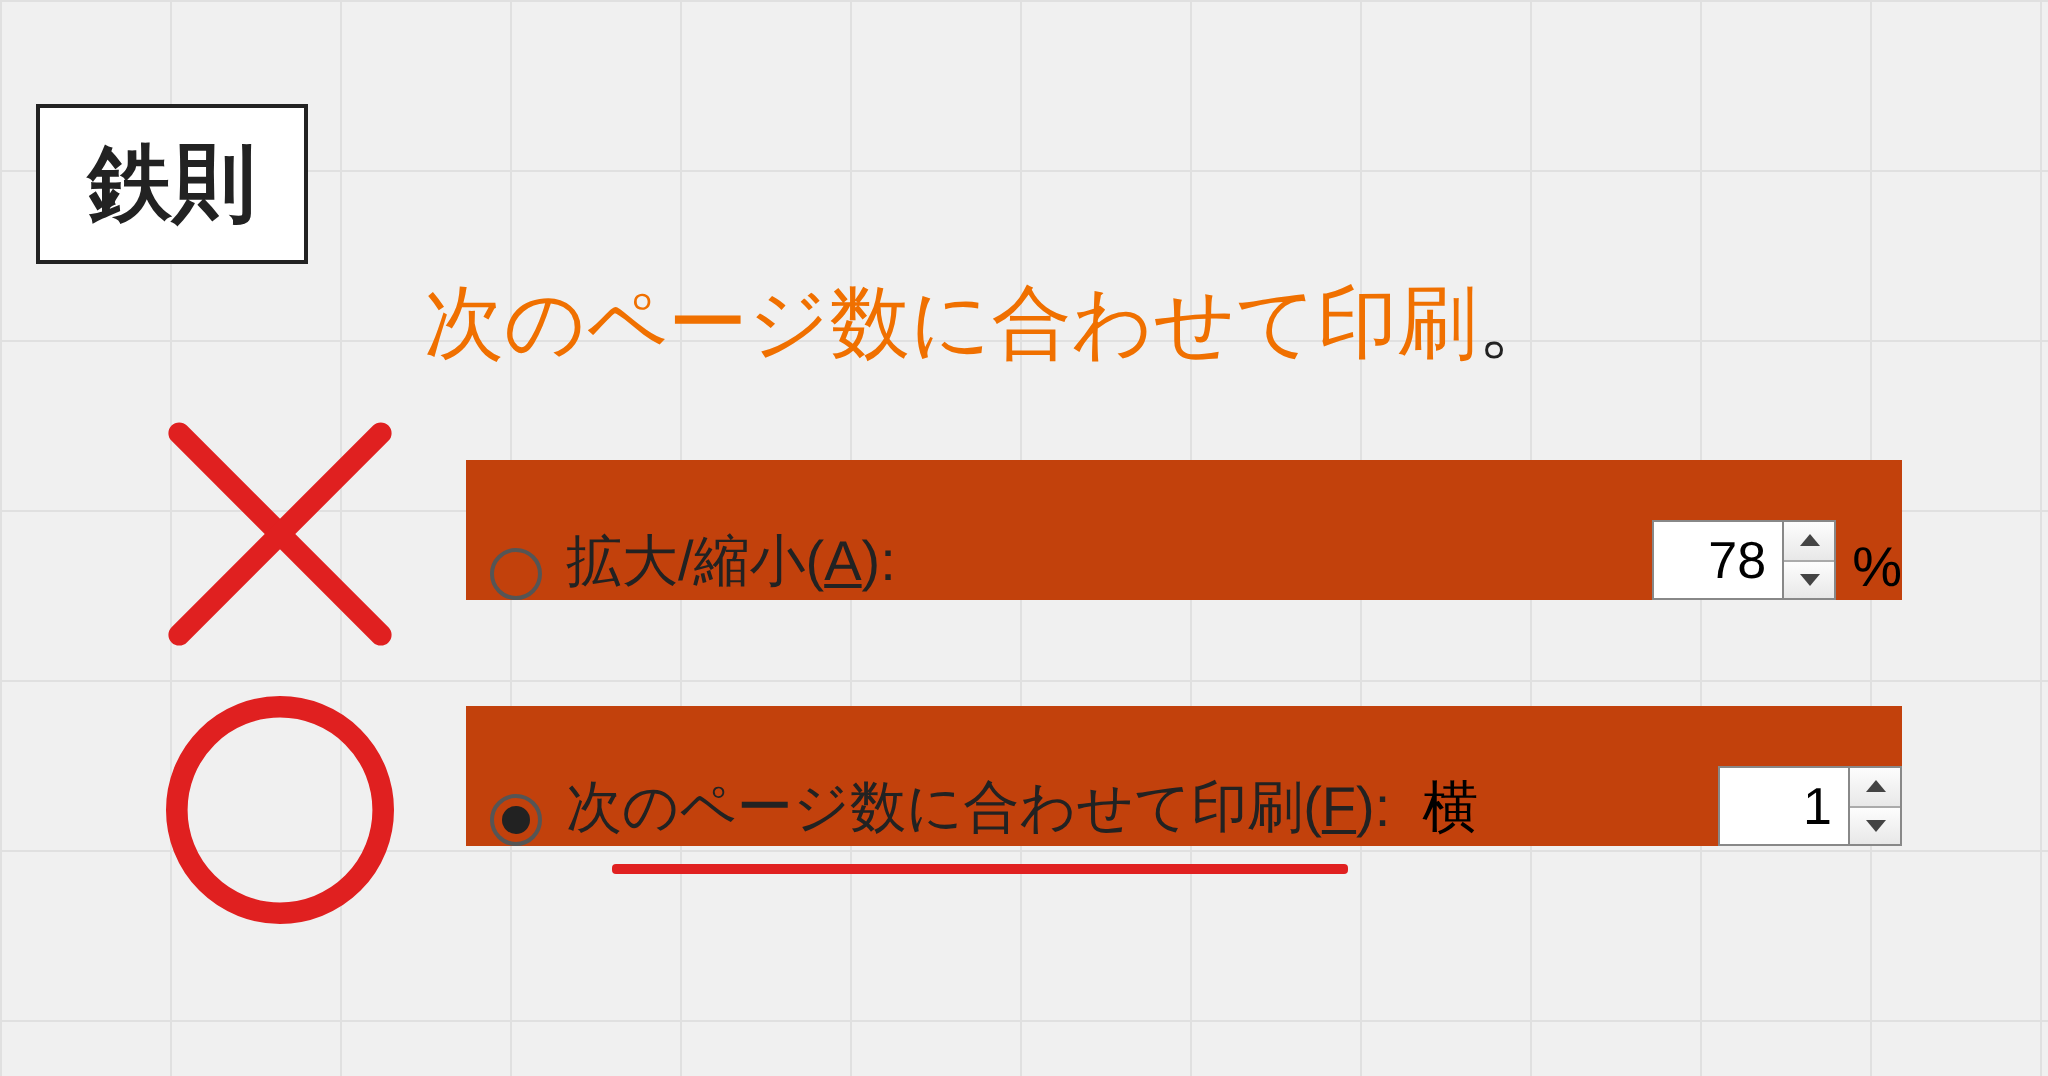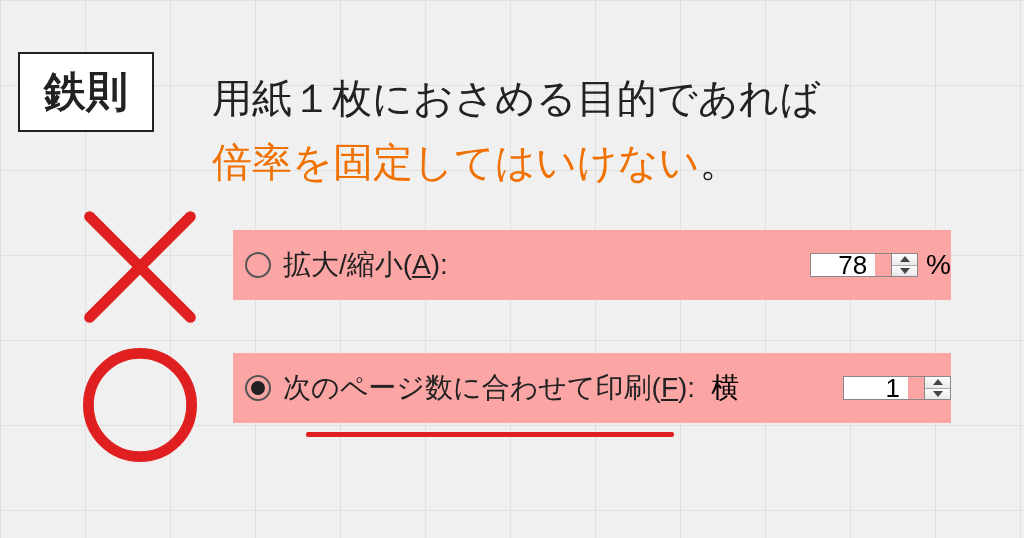--- a/index.html
+++ b/index.html
@@ -50,23 +50,23 @@
     .mark-o {
       position: absolute;
       top: 345px;
       left: 80px;
       width: 120px;
       height: 120px;
     }
 
     .option-row {
       position: absolute;
-      background: #fca5a5;
-      display: flex;
-      align-items: center;
+      background: #c2410c;
+      display: flex;
+      align-items: flex-end;
       height: 70px;
     }
     .row-1 {
       top: 230px;
       left: 233px;
       width: 718px;
       padding-left: 12px;
     }
     .row-2 {
       top: 353px;
@@ -99,23 +99,22 @@
     .opt-label {
       font-size: 28px;
       color: #222;
       white-space: nowrap;
     }
     .underline-char { text-decoration: underline; }
 
     .spinner {
       display: flex;
       align-items: stretch;
-      height: 24px;
+      height: 40px;
       border: 1px solid #888;
-      gap: 16px;
     }
     .spinner-input {
       width: 64px;
       border: none;
       font-size: 26px;
       text-align: right;
       padding: 0 8px;
       background: #fff;
       font-family: inherit;
     }
@@ -152,22 +151,22 @@
       border-radius: 2px;
     }
     .ul-1 { top: 432px; left: 306px; width: 368px; }
   </style>
 </head>
 <body>
 
 <div class="badge">鉄則</div>
 
 <div class="heading">
-  <span>用紙１枚におさめる目的であれば</span><br>
-  <span class="emph">倍率を固定してはいけない</span><span>。</span>
+  <br>
+  <span class="emph">次のページ数に合わせて印刷</span><span>。</span>
 </div>
 
 <svg class="mark-x" viewBox="0 0 100 100">
   <line x1="8" y1="8" x2="92" y2="92" stroke="#e02020" stroke-width="9" stroke-linecap="round"></line>
   <line x1="92" y1="8" x2="8" y2="92" stroke="#e02020" stroke-width="9" stroke-linecap="round"></line>
 </svg>
 
 <svg class="mark-o" viewBox="0 0 100 100">
   <circle cx="50" cy="50" r="43" stroke="#e02020" stroke-width="9" fill="none"></circle>
 </svg>

